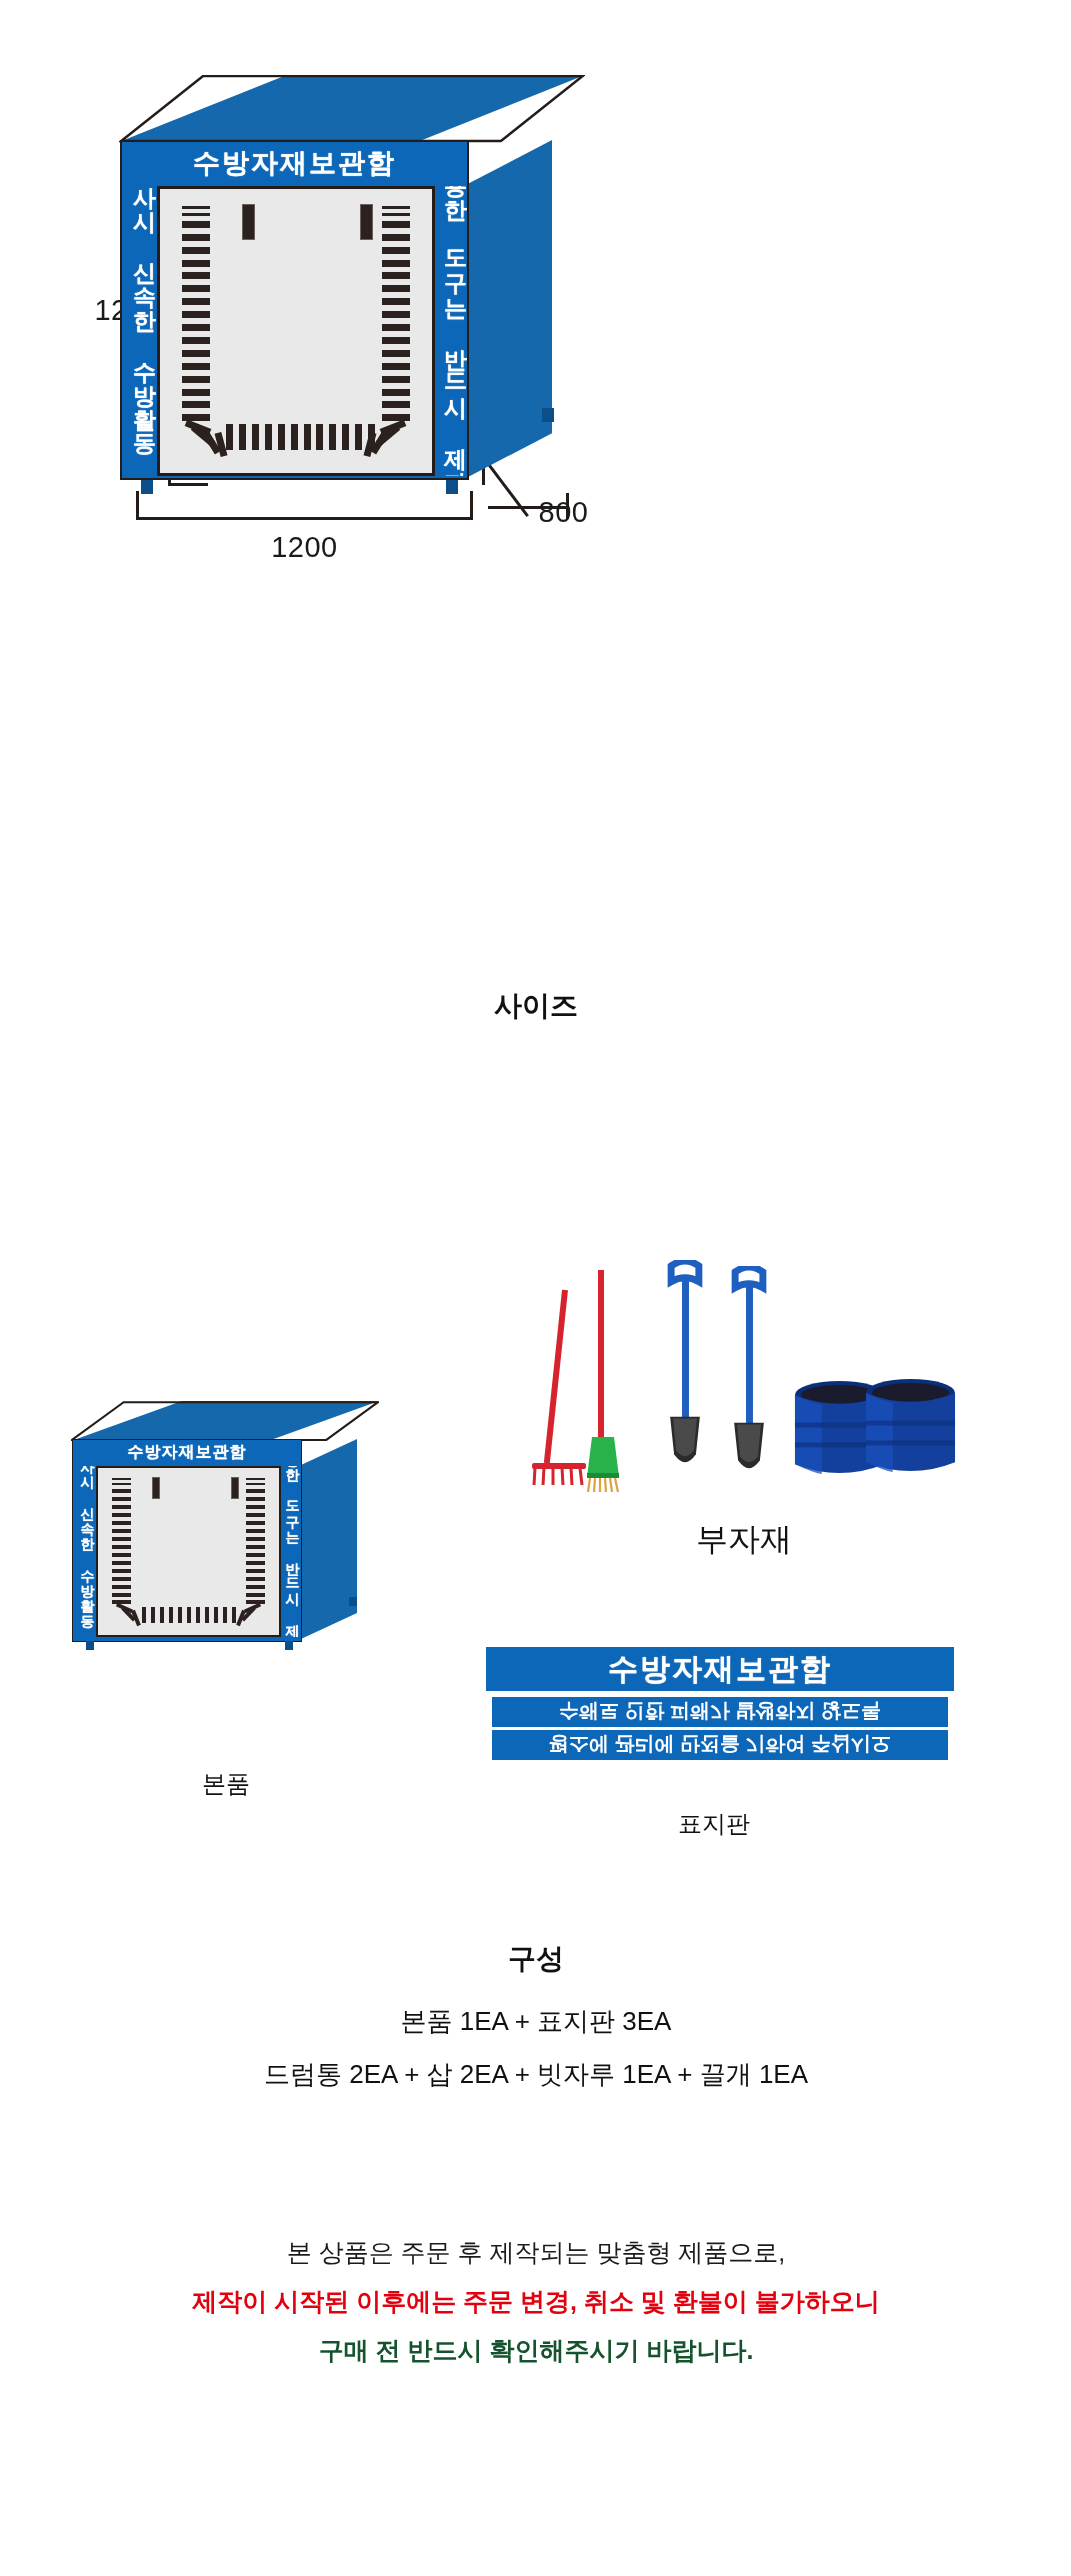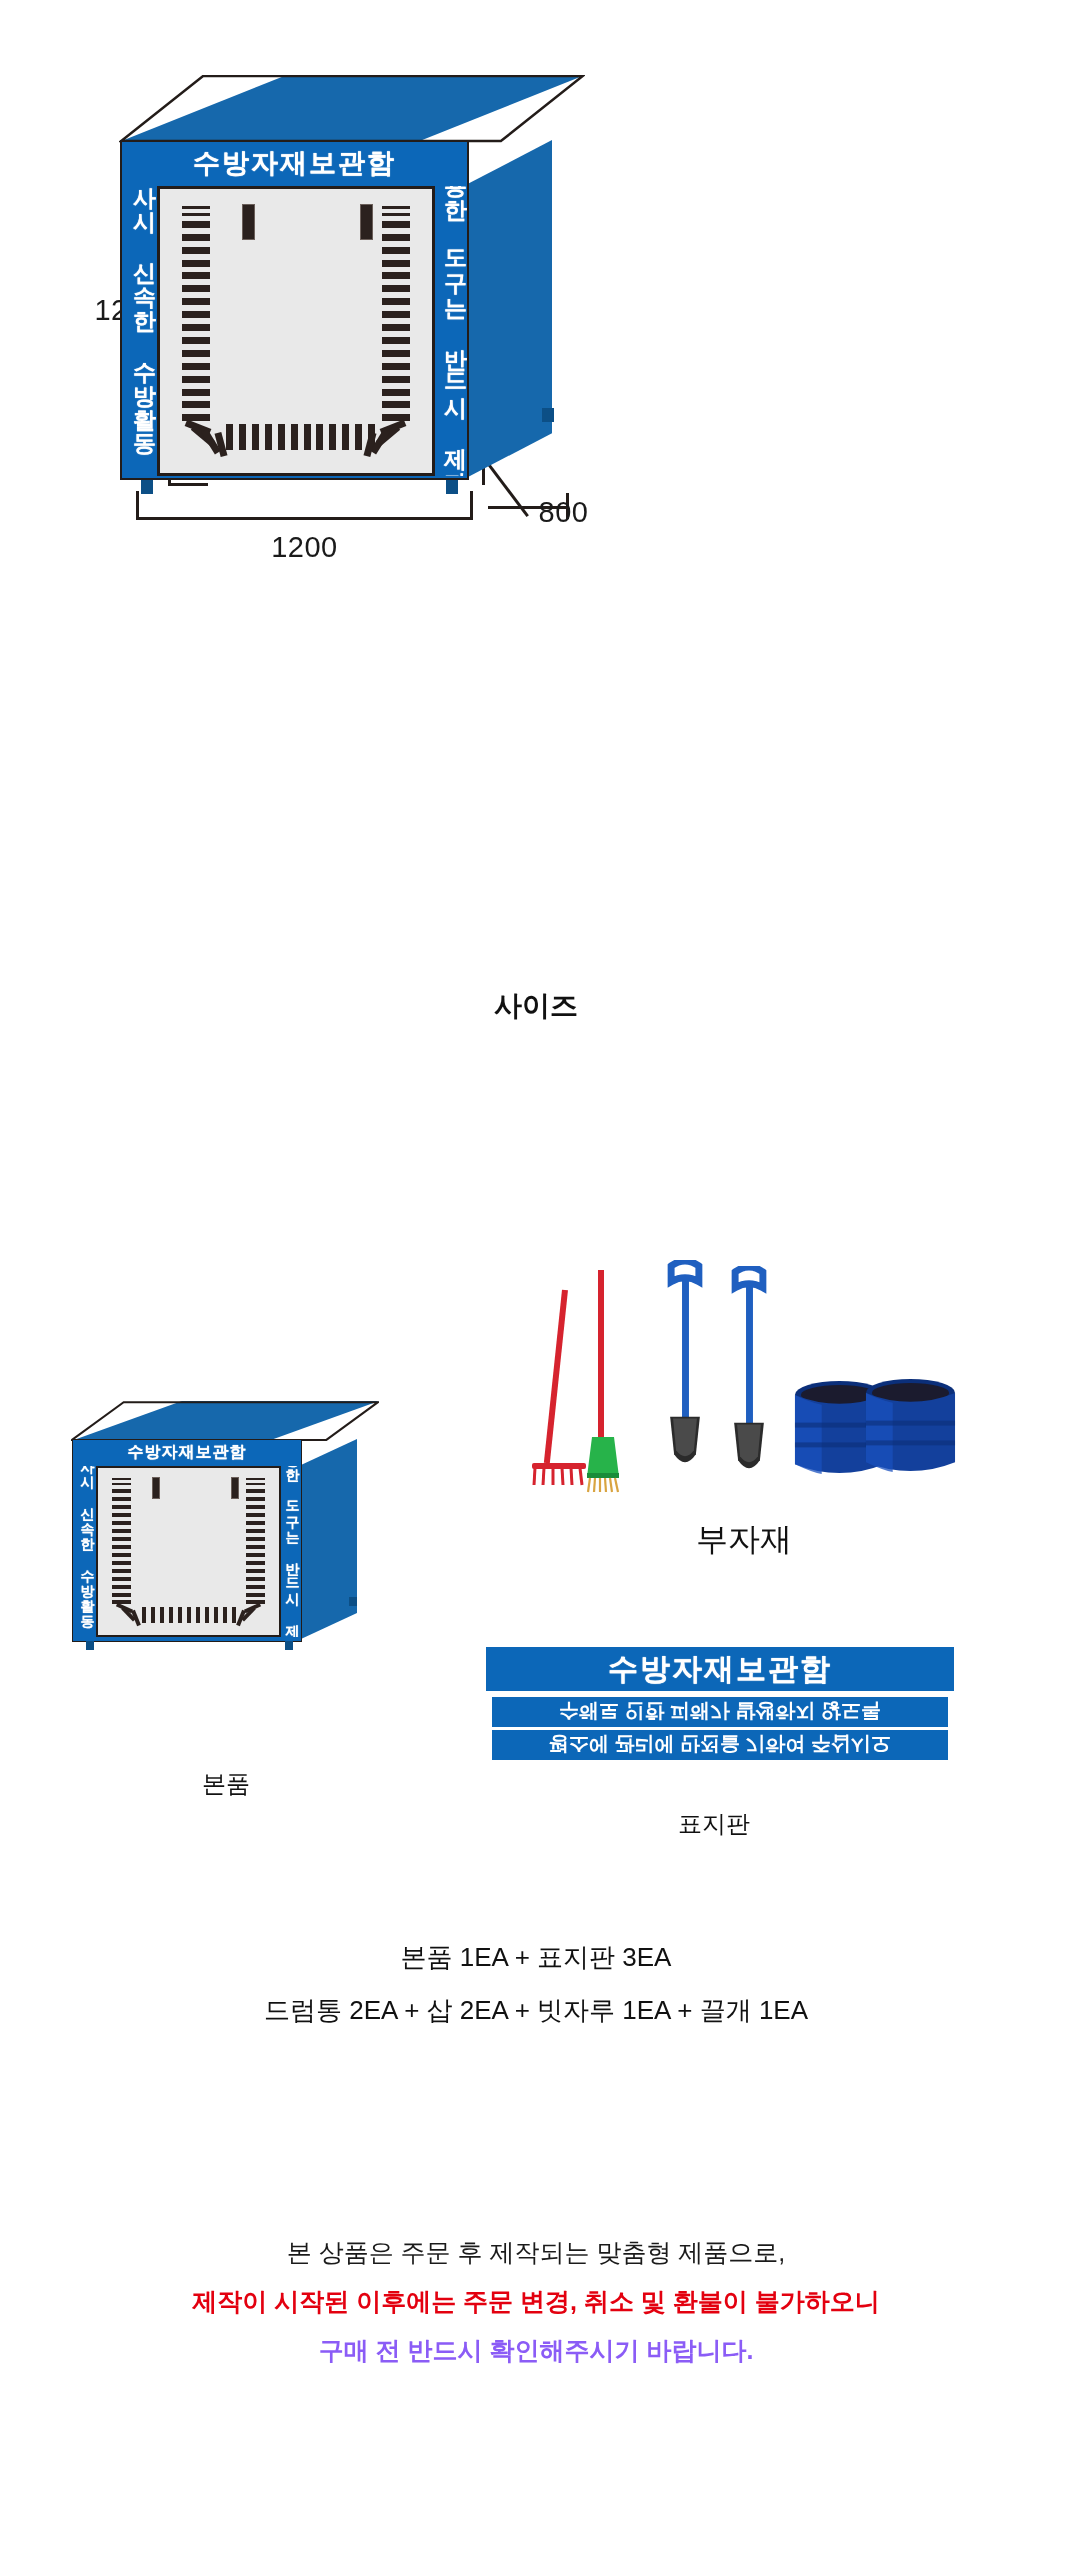--- a/index.html
+++ b/index.html
@@ -396,24 +396,25 @@
       <span>수해로 인한 피해가 발생하지 않도록</span>
     </div>
     <div class="sign-row flipv" style="position:absolute; left:30px; top:83px; width:456px; height:30px; font-size:20px;">
       <span>평소에 관리에 만전을 기하여 주십시오</span>
     </div>
   </div>
 
   <div class="abs cen cap-body" style="left:605px; top:1808px; width:218px; font-size:24px;">표지판</div>
 
   <div class="abs cen" style="left:0; top:1940px; width:1072px;">
+    <div class="cap-title" style="font-size:28px; margin-bottom:26px;">구성</div>
     <div class="cap-body" style="font-size:26px; margin-bottom:18px;">본품 1EA +  표지판 3EA</div>
     <div class="cap-body" style="font-size:26px;">드럼통 2EA + 삽 2EA + 빗자루 1EA + 끌개 1EA</div>
   </div>
 
   <div class="notice" style="left:0; top:2233px;">
     <div style="font-size:25px; color:#1a1a1a; margin-bottom:10px;">본 상품은 주문 후 제작되는 맞춤형 제품으로,</div>
     <div style="font-size:25px; color:#e3000f; font-weight:bold; margin-bottom:10px;">제작이 시작된 이후에는 주문 변경, 취소 및 환불이 불가하오니</div>
-    <div style="font-size:25px; color:#8b5cf6; font-weight:bold;">구매 전 반드시 확인해주시기 바랍니다.</div>
+    <div style="font-size:25px; color:#14532d; font-weight:bold;">구매 전 반드시 확인해주시기 바랍니다.</div>
   </div>
 
 </div>
 
 
 </body></html>

